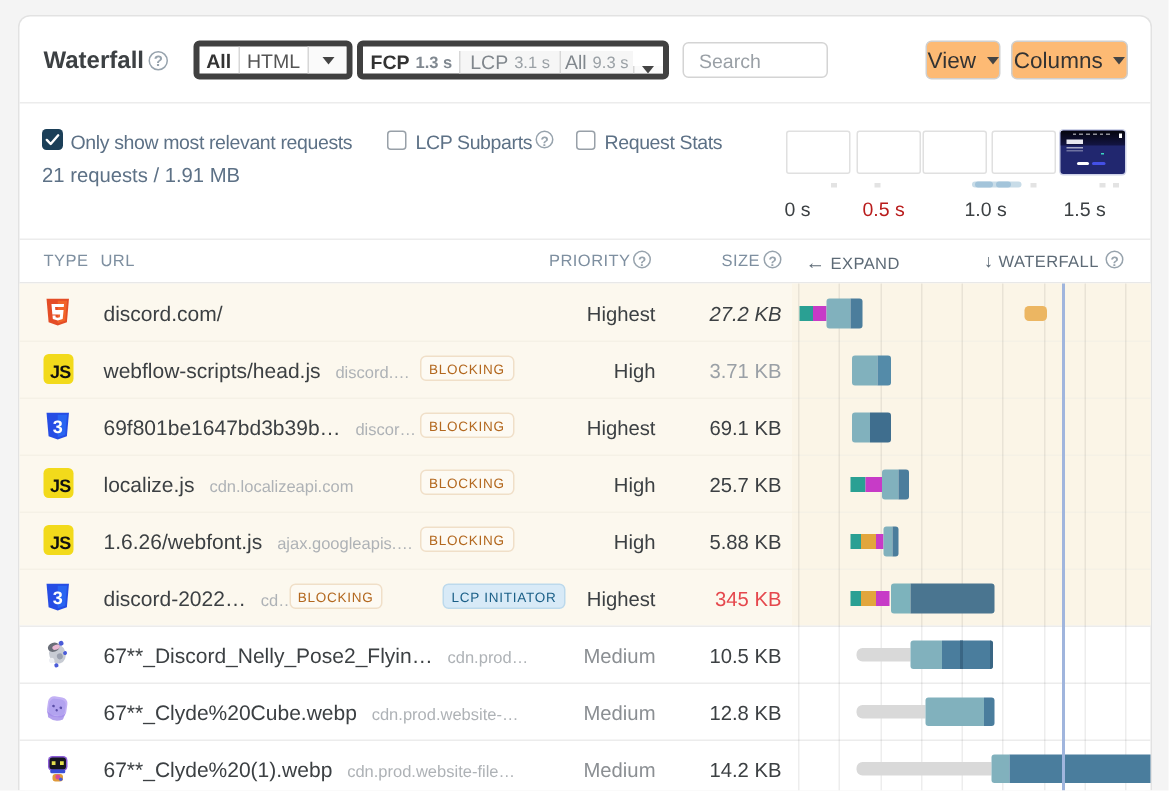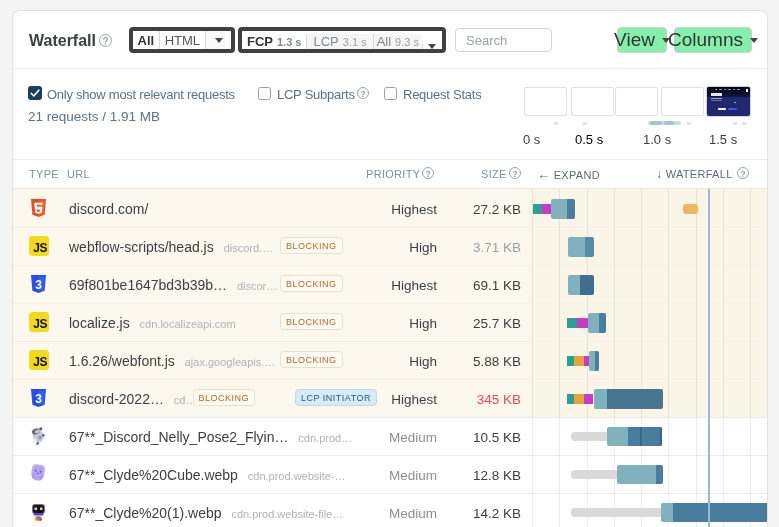--- a/index.html
+++ b/index.html
@@ -6,21 +6,21 @@
   html,body { width:779px; height:527px; overflow:hidden; }
   body { position:relative; background:#f4f4f4; font-family:"Liberation Sans", sans-serif; }
   .a { position:absolute; }
   .card { left:12px; top:10px; width:756px; height:517px; background:#fff; border:1px solid #e2e2e2; border-bottom:none; border-radius:8px 8px 0 0; }
   .hline { height:1px; background:#ececec; }
   .q { display:inline-block; width:12px; height:12px; border:1px solid #97a3ad; border-radius:50%; color:#97a3ad; font-size:9px; line-height:12px; text-align:center; font-weight:bold; }
   .seg { display:flex; border:4px solid #404040; border-radius:4px; background:#fff; height:26px; align-items:stretch; overflow:hidden; }
   .seg > div { display:flex; align-items:center; padding:0 4.5px; font-size:13px; color:#555; border-left:1px solid #d7d7d7; white-space:nowrap; }
   .seg > div:first-child { border-left:none; }
   .caret { width:0; height:0; border-left:4.5px solid transparent; border-right:4.5px solid transparent; border-top:5px solid #444; }
-  .btn { display:flex; align-items:center; justify-content:center; gap:7px; border:1px solid #cfcfcf; border-radius:4px; background:#86efac; height:26px; font-size:19px; color:#333; }
+  .btn { display:flex; align-items:center; justify-content:center; gap:7px; border:1px solid #cfcfcf; border-radius:4px; background:#fdba74; height:26px; font-size:15px; color:#333; }
   .cb { width:14px; height:14px; border-radius:3px; }
   .cb.on { background:#1b3f58; color:#fff; text-align:center; font-size:11px; line-height:14px; }
   .cb.off { background:#fff; border:1.5px solid #98a0a8; border-radius:2.5px; width:13px; height:13px; }
   .cbl { font-size:13px; color:#5d7186; letter-spacing:-0.25px; }
   .thumb { width:43px; height:29px; background:#fff; border:1px solid #e0e0e0; border-radius:2px; }
   .th { font-size:11px; color:#7e8fa0; letter-spacing:0.3px; white-space:nowrap; }
   .url { font-size:14px; color:#3c4043; white-space:nowrap; }
   .dom { font-size:11px; color:#aeb2b6; margin-left:6px; }
   .badge { display:inline-block; font-size:9px; font-weight:normal; letter-spacing:0.5px; border-radius:4px; padding:0 5px; height:17px; line-height:17.5px; white-space:nowrap; }
   .blocking { color:#b3681f; border:1px solid #f0dfc8; background:#fdfaf3; }
@@ -108,21 +108,21 @@
 <div class="a" style="left:648px; top:121px; width:33px; height:4px; background:#c8dce8; border-radius:2px;"></div>
 <div class="a" style="left:650px; top:121px; width:12px; height:4px; background:#a3c4da; border-radius:2px;"></div>
 <div class="a" style="left:664px; top:121px; width:10px; height:4px; background:#a3c4da; border-radius:2px;"></div>
 <div class="a" style="left:554px; top:122px; width:4px; height:3px; background:#e3e3e3;"></div>
 <div class="a" style="left:583px; top:122px; width:4px; height:3px; background:#e3e3e3;"></div>
 <div class="a" style="left:687px; top:122px; width:4px; height:3px; background:#e3e3e3;"></div>
 <div class="a" style="left:733px; top:122px; width:4px; height:3px; background:#e3e3e3;"></div>
 <div class="a" style="left:742px; top:122px; width:4px; height:3px; background:#e3e3e3;"></div>
 
 <div class="a" style="left:523px; top:132px; font-size:13px; color:#3c4043;">0 s</div>
-<div class="a" style="left:575px; top:132px; font-size:13px; color:#000000;">0.5 s</div>
+<div class="a" style="left:575px; top:132px; font-size:13px; color:#b91c1c;">0.5 s</div>
 <div class="a" style="left:643px; top:132px; font-size:13px; color:#3c4043;">1.0 s</div>
 <div class="a" style="left:709px; top:132px; font-size:13px; color:#3c4043;">1.5 s</div>
 
 <div class="a hline" style="left:13px; top:159px; width:754px;"></div>
 
 <div class="a th" style="left:29px; top:168px;">TYPE</div>
 <div class="a th" style="left:67px; top:168px;">URL</div>
 <div class="a th" style="left:366px; top:168px;">PRIORITY</div>
 <div class="a q" style="left:422px; top:167px;">?</div>
 <div class="a th" style="left:481px; top:168px;">SIZE</div>
@@ -259,21 +259,21 @@
   <rect x="4.5" y="4.5" width="2.5" height="2.5" fill="#e5e04e"></rect>
   <rect x="10" y="4.5" width="2.5" height="2.5" fill="#e5e04e"></rect>
   <rect x="3.5" y="10" width="10" height="2.5" rx="1" fill="#3b4fd8"></rect>
   <rect x="5" y="13" width="7" height="5" rx="2" fill="#e09a3a"></rect>
   <circle cx="8.5" cy="15" r="1.6" fill="#d84b9a"></circle>
   <circle cx="10.5" cy="16.5" r="1.2" fill="#4a5bd8"></circle>
 </svg>
 
 <div class="a url" style="left:69px; top:201px;">discord.com/</div>
 <div class="a pri" style="left:337px; top:201.5px; width:100px;">Highest</div>
-<div class="a sz" style="left:421px; top:201.5px; width:100px;">27.2 KB</div>
+<div class="a sz" style="left:421px; top:201.5px; width:100px;font-style:italic;">27.2 KB</div>
 
 <div class="a url" style="left:69px; top:239px;">webflow-scripts/head.js <span class="dom">discord.…</span></div>
 <div class="a badge blocking" style="left:280px; top:236.5px;">BLOCKING</div>
 <div class="a pri" style="left:337px; top:239.5px; width:100px;">High</div>
 <div class="a sz" style="left:421px; top:239.5px; width:100px; color:#9aa0a6;">3.71 KB</div>
 
 <div class="a url" style="left:69px; top:277px;">69f801be1647bd3b39b… <span class="dom">discor…</span></div>
 <div class="a badge blocking" style="left:280px; top:274.5px;">BLOCKING</div>
 <div class="a pri" style="left:337px; top:277.5px; width:100px;">Highest</div>
 <div class="a sz" style="left:421px; top:277.5px; width:100px;">69.1 KB</div>

